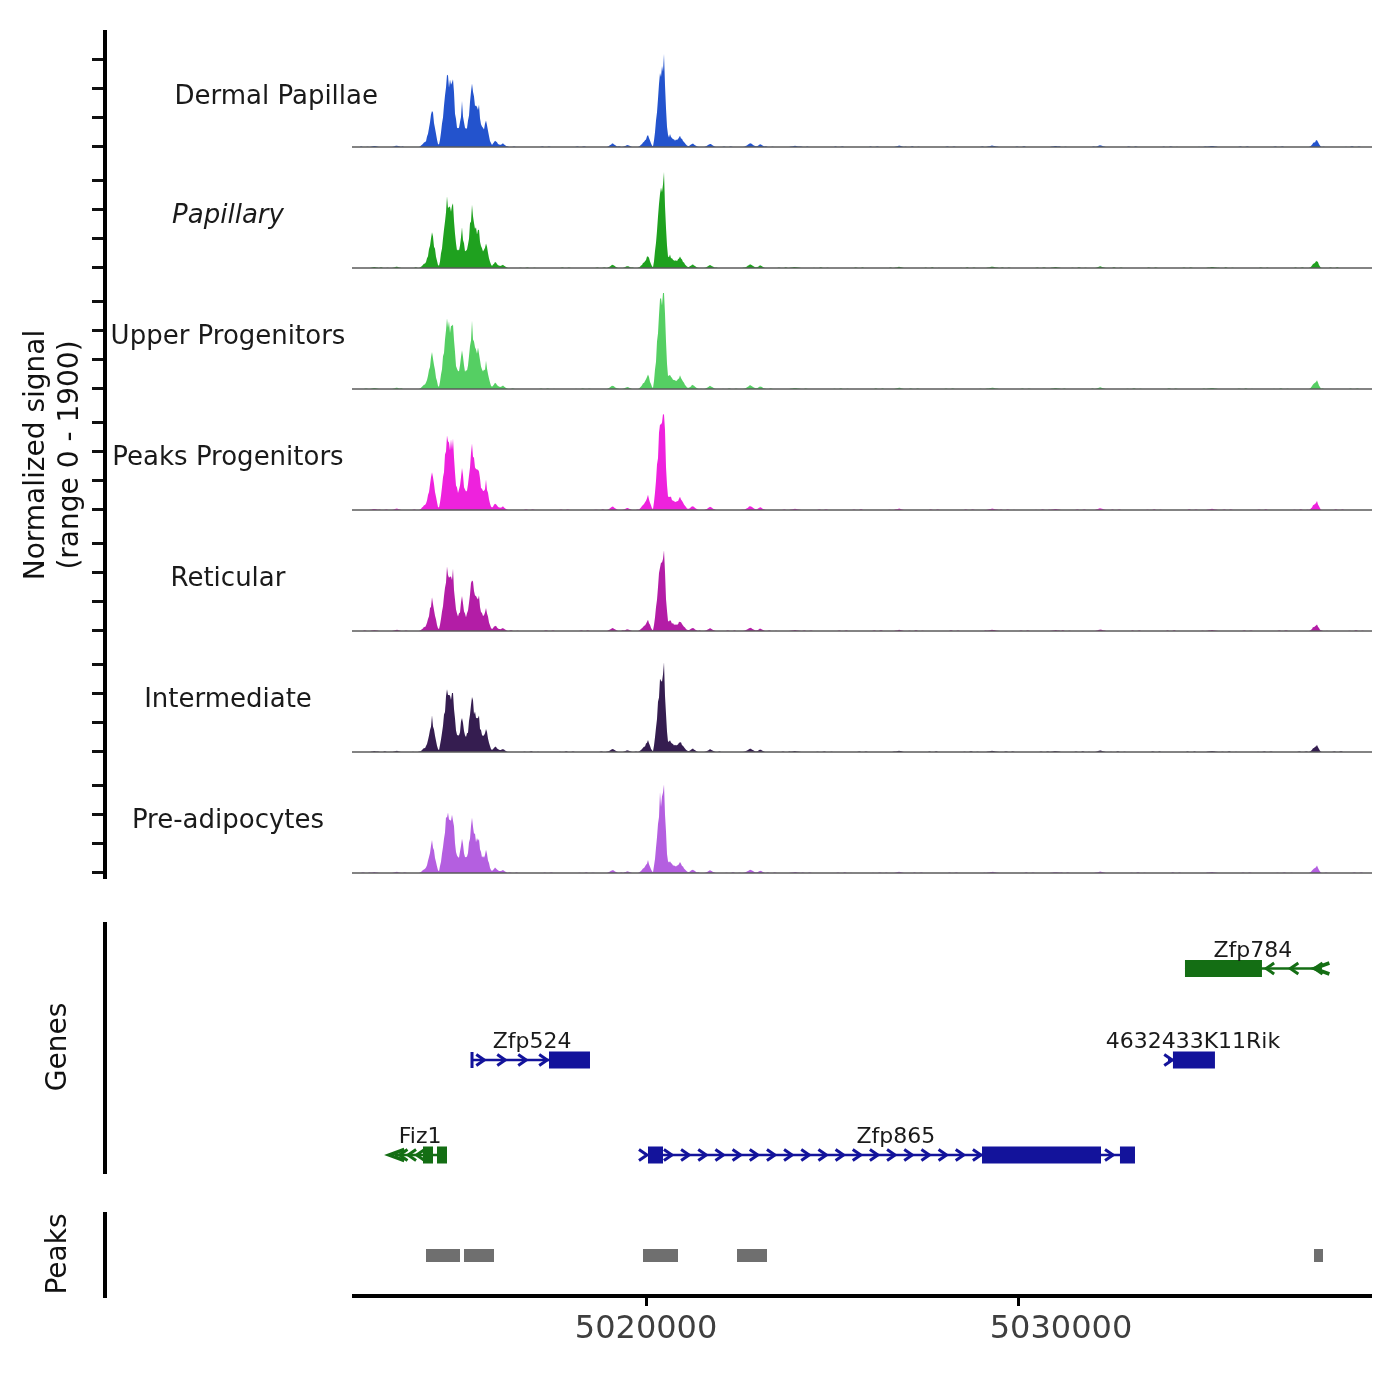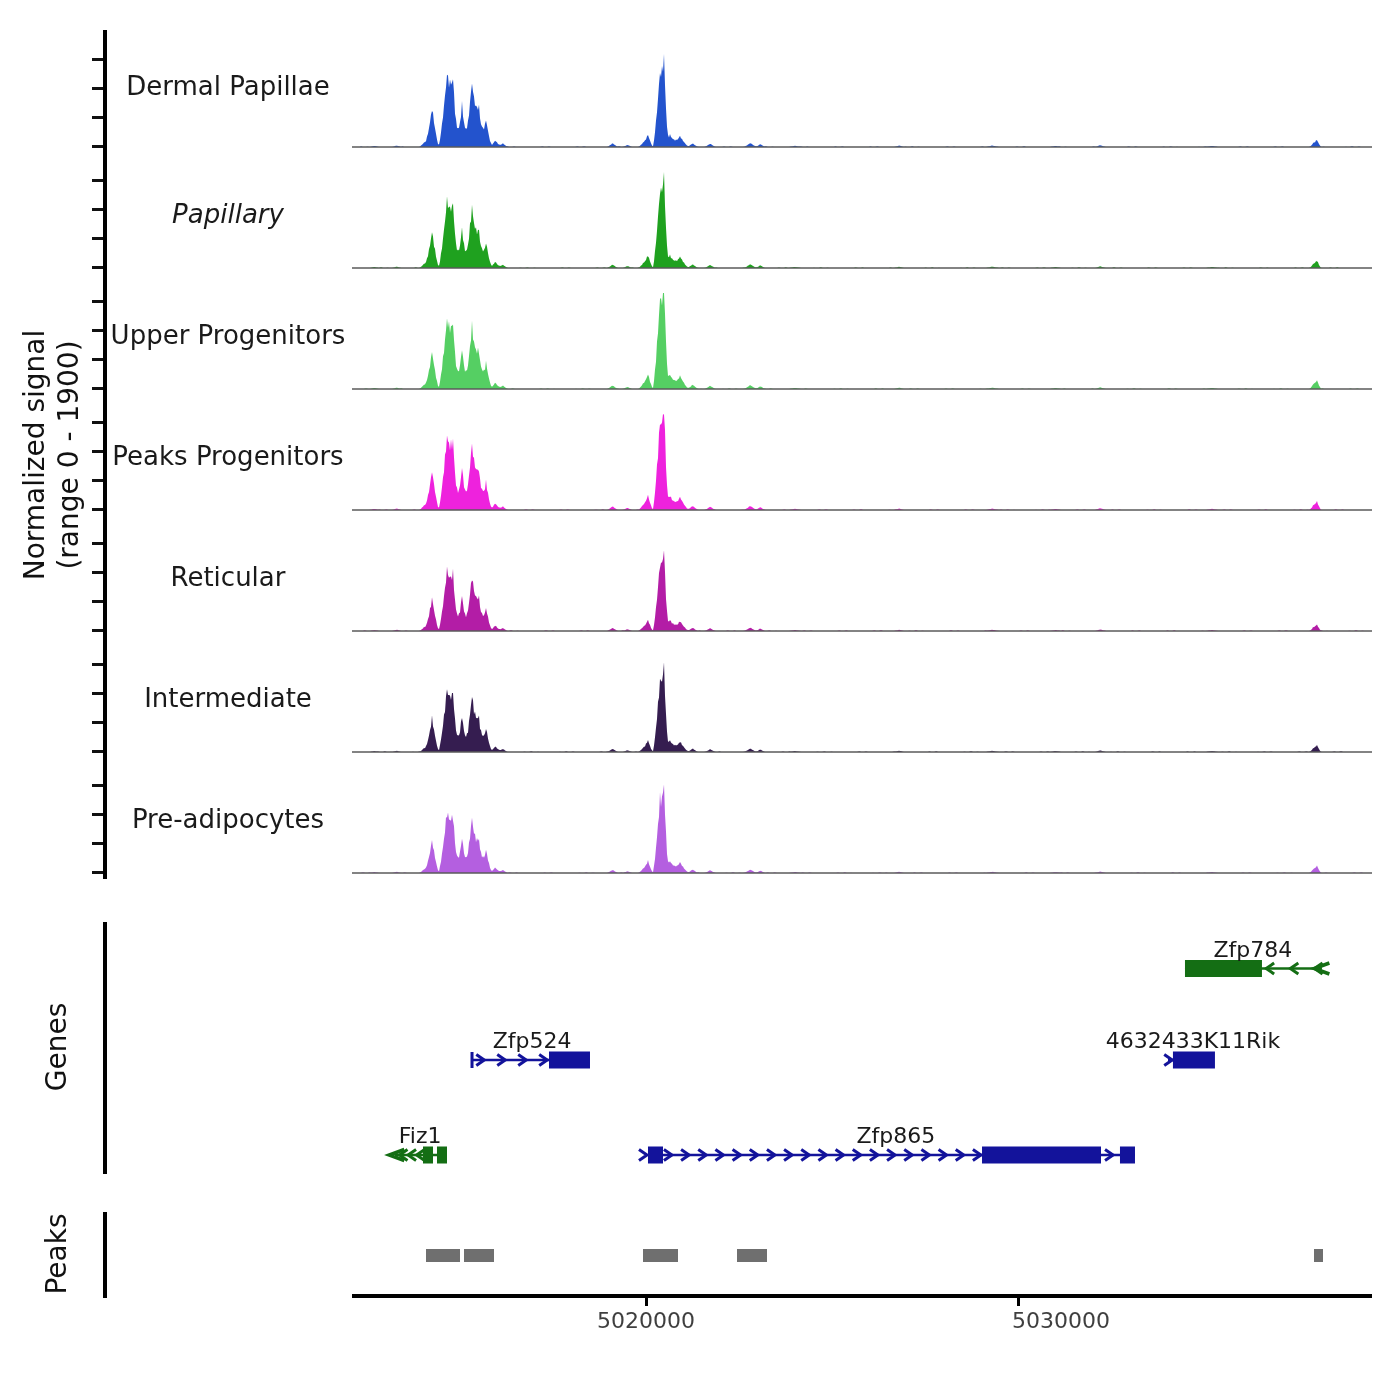--- a/index.html
+++ b/index.html
@@ -9,21 +9,21 @@
   .ytick{position:absolute;background:#111;height:3px;width:11px;}
   .rotlabel{position:absolute;transform:translate(-50%,-50%) rotate(-90deg);
             white-space:nowrap;text-align:center;font-size:28px;color:#111;line-height:34px;}
   .track-label{position:absolute;left:78px;width:300px;text-align:center;
                font-size:26px;color:#1a1a1a;line-height:32px;}
   .track-svg{position:absolute;left:352px;width:1020px;height:100px;}
   .peak-box{position:absolute;height:13px;top:1249px;}
   .xaxis-line{position:absolute;left:352px;top:1294px;width:1020px;height:4px;background:#000;}
   .xtick{position:absolute;width:3px;height:8px;background:#000;top:1298px;}
   .xtick-label{position:absolute;width:160px;text-align:center;top:1308px;
-               font-size:22px;color:#3f3f3f;}
+               font-size:32px;color:#3f3f3f;}
   .x-title{position:absolute;left:352px;width:1020px;text-align:center;top:1338px;
            font-size:30px;color:#000;}
 </style>
 </head>
 <body>
 
 <div class="figure">
 
   <div class="vline" id="y-axis-line" style="left:103px;top:30px;width:4px;height:849px;"></div>
   <div id="y-axis-ticks">
@@ -55,21 +55,21 @@
       <div class="ytick" style="left: 92px; top: 842px;"></div>
       <div class="ytick" style="left: 92px; top: 813px;"></div>
       <div class="ytick" style="left: 92px; top: 784px;"></div>
     </div>
   <div class="rotlabel" style="left:52px;top:455px;">
     <div>Normalized signal</div>
     <div>(range 0 - 1900)</div>
   </div>
 
   <div id="tracks">
-      <div class="track-label" style="top: 70px;">Dermal Papillae</div>
+      <div class="track-label" style="top: 79px; text-align: right;">Dermal Papillae</div>
       <svg class="track-svg" width="1020" height="100" style="top: 48.5px;">
         <polygon points="0,98 0,98.0 1,98.0 2,98.0 3,98.0 4,98.0 5,98.0 6,98.0 7,98.0 8,98.0 9,97.3 10,97.7 11,98.0 12,98.0 13,98.0 14,98.0 15,97.7 16,97.7 17,97.9 18,97.9 19,97.7 20,97.4 21,97.2 22,97.0 23,97.0 24,97.3 25,97.6 26,97.7 27,97.9 28,98.0 29,98.0 30,98.0 31,98.0 32,98.0 33,98.0 34,98.0 35,98.0 36,98.0 37,98.0 38,97.9 39,98.0 40,97.9 41,97.7 42,97.4 43,97.1 44,96.7 45,96.7 46,96.9 47,97.3 48,97.6 49,97.9 50,97.5 51,97.6 52,97.9 53,98.0 54,98.0 55,98.0 56,98.0 57,98.0 58,98.0 59,98.0 60,98.0 61,98.0 62,98.0 63,98.0 64,98.0 65,98.0 66,98.0 67,98.0 68,97.5 69,96.6 70,95.8 71,94.7 72,93.6 73,92.9 74,92.2 75,87.4 76,84.7 77,79.0 78,73.2 79,65.6 80,62.0 81,63.4 82,74.1 83,79.3 84,84.8 85,90.5 86,94.9 87,95.6 88,90.7 89,83.6 90,74.5 91,68.6 92,56.6 93,46.6 94,38.6 95,25.8 96,26.4 97,38.7 98,30.5 99,35.8 100,33.4 101,30.3 102,43.2 103,64.8 104,70.1 105,78.7 106,79.3 107,78.8 108,73.0 109,67.9 110,51.9 111,67.6 112,73.2 113,78.7 114,79.7 115,79.2 116,71.4 117,66.6 118,53.1 119,42.8 120,34.5 121,42.7 122,47.6 123,56.9 124,56.5 125,57.9 126,60.9 127,55.8 128,69.3 129,75.2 130,77.4 131,78.7 132,80.6 133,74.7 134,71.6 135,76.2 136,81.8 137,86.9 138,91.9 139,94.1 140,95.9 141,94.4 142,93.2 143,91.7 144,92.6 145,93.3 146,95.1 147,95.4 148,95.8 149,95.8 150,95.0 151,94.2 152,95.6 153,96.1 154,97.0 155,97.3 156,97.4 157,98.0 158,98.0 159,98.0 160,98.0 161,97.8 162,97.6 163,97.8 164,98.0 165,98.0 166,98.0 167,98.0 168,98.0 169,98.0 170,98.0 171,98.0 172,98.0 173,98.0 174,98.0 175,98.0 176,98.0 177,98.0 178,98.0 179,98.0 180,98.0 181,98.0 182,98.0 183,98.0 184,98.0 185,98.0 186,98.0 187,98.0 188,98.0 189,97.8 190,97.4 191,97.5 192,98.0 193,98.0 194,98.0 195,98.0 196,97.7 197,97.5 198,97.7 199,98.0 200,98.0 201,98.0 202,98.0 203,98.0 204,98.0 205,98.0 206,98.0 207,98.0 208,98.0 209,98.0 210,98.0 211,98.0 212,98.0 213,98.0 214,98.0 215,98.0 216,98.0 217,98.0 218,98.0 219,98.0 220,98.0 221,98.0 222,98.0 223,98.0 224,97.8 225,97.5 226,97.6 227,98.0 228,98.0 229,98.0 230,98.0 231,97.6 232,97.4 233,97.6 234,98.0 235,98.0 236,98.0 237,98.0 238,97.9 239,98.0 240,98.0 241,98.0 242,98.0 243,98.0 244,98.0 245,98.0 246,98.0 247,98.0 248,98.0 249,98.0 250,98.0 251,98.0 252,98.0 253,98.0 254,98.0 255,97.9 256,97.5 257,97.0 258,96.1 259,95.7 260,94.6 261,94.6 262,95.5 263,96.1 264,96.8 265,97.4 266,97.6 267,97.3 268,97.6 269,98.0 270,98.0 271,97.8 272,97.5 273,97.0 274,96.7 275,95.9 276,96.2 277,96.6 278,97.1 279,97.5 280,97.9 281,98.0 282,98.0 283,98.0 284,98.0 285,98.0 286,98.0 287,97.4 288,96.8 289,95.7 290,94.9 291,93.6 292,92.8 293,91.2 294,90.6 295,87.2 296,85.9 297,89.1 298,91.5 299,94.2 300,96.4 301,97.2 302,91.4 303,83.3 304,71.4 305,63.2 306,49.8 307,35.0 308,24.1 309,28.0 310,16.9 311,22.8 312,5.1 313,35.9 314,59.5 315,77.8 316,85.7 317,88.5 318,84.9 319,88.0 320,89.1 321,90.2 322,90.2 323,91.7 324,90.5 325,91.1 326,90.1 327,88.6 328,86.8 329,89.4 330,89.7 331,92.0 332,93.1 333,94.3 334,95.6 335,96.6 336,97.0 337,97.0 338,96.3 339,95.5 340,95.0 341,94.6 342,95.4 343,96.2 344,96.8 345,97.4 346,97.8 347,98.0 348,98.0 349,98.0 350,98.0 351,98.0 352,98.0 353,97.8 354,97.3 355,96.7 356,96.1 357,95.4 358,95.0 359,95.0 360,96.1 361,96.6 362,97.2 363,97.7 364,98.0 365,98.0 366,98.0 367,98.0 368,98.0 369,98.0 370,98.0 371,97.7 372,97.5 373,97.8 374,98.0 375,98.0 376,98.0 377,98.0 378,97.5 379,97.4 380,97.8 381,98.0 382,98.0 383,98.0 384,98.0 385,97.9 386,98.0 387,98.0 388,98.0 389,98.0 390,98.0 391,98.0 392,97.8 393,97.4 394,96.7 395,96.4 396,95.5 397,94.9 398,94.2 399,94.5 400,95.0 401,96.0 402,96.4 403,97.0 404,97.3 405,97.2 406,96.7 407,96.1 408,95.2 409,95.5 410,96.3 411,96.8 412,97.4 413,97.4 414,97.3 415,97.8 416,98.0 417,98.0 418,98.0 419,98.0 420,97.7 421,97.8 422,98.0 423,98.0 424,98.0 425,98.0 426,98.0 427,98.0 428,98.0 429,98.0 430,98.0 431,98.0 432,98.0 433,98.0 434,98.0 435,98.0 436,98.0 437,97.9 438,97.7 439,97.6 440,97.4 441,97.3 442,97.1 443,96.8 444,97.1 445,97.3 446,97.4 447,97.6 448,97.4 449,97.4 450,97.8 451,98.0 452,98.0 453,98.0 454,97.9 455,97.6 456,97.7 457,97.9 458,98.0 459,98.0 460,98.0 461,98.0 462,98.0 463,98.0 464,98.0 465,98.0 466,98.0 467,98.0 468,98.0 469,98.0 470,98.0 471,98.0 472,98.0 473,98.0 474,98.0 475,98.0 476,98.0 477,98.0 478,98.0 479,98.0 480,98.0 481,98.0 482,97.9 483,97.5 484,97.5 485,97.9 486,98.0 487,98.0 488,98.0 489,97.8 490,97.4 491,97.5 492,97.9 493,98.0 494,98.0 495,98.0 496,98.0 497,98.0 498,98.0 499,98.0 500,98.0 501,98.0 502,98.0 503,98.0 504,98.0 505,98.0 506,98.0 507,98.0 508,98.0 509,98.0 510,98.0 511,98.0 512,98.0 513,98.0 514,98.0 515,98.0 516,98.0 517,97.9 518,97.6 519,97.6 520,97.9 521,98.0 522,98.0 523,98.0 524,97.8 525,97.4 526,97.5 527,98.0 528,98.0 529,98.0 530,98.0 531,97.9 532,97.9 533,98.0 534,98.0 535,98.0 536,98.0 537,98.0 538,98.0 539,98.0 540,98.0 541,98.0 542,98.0 543,97.8 544,97.5 545,97.3 546,97.0 547,96.5 548,96.8 549,97.1 550,97.4 551,97.7 552,97.9 553,97.8 554,97.7 555,98.0 556,98.0 557,98.0 558,98.0 559,97.7 560,97.3 561,97.5 562,98.0 563,98.0 564,98.0 565,98.0 566,97.8 567,97.7 568,97.9 569,98.0 570,98.0 571,98.0 572,98.0 573,98.0 574,98.0 575,98.0 576,98.0 577,98.0 578,98.0 579,98.0 580,98.0 581,98.0 582,98.0 583,98.0 584,98.0 585,98.0 586,98.0 587,98.0 588,98.0 589,97.9 590,98.0 591,98.0 592,98.0 593,98.0 594,97.7 595,97.4 596,97.5 597,98.0 598,98.0 599,98.0 600,98.0 601,97.7 602,97.5 603,97.7 604,98.0 605,98.0 606,98.0 607,98.0 608,98.0 609,98.0 610,98.0 611,98.0 612,98.0 613,98.0 614,98.0 615,98.0 616,98.0 617,98.0 618,98.0 619,98.0 620,98.0 621,98.0 622,98.0 623,98.0 624,98.0 625,98.0 626,98.0 627,98.0 628,98.0 629,97.7 630,97.4 631,97.6 632,98.0 633,98.0 634,97.9 635,97.7 636,97.6 637,97.3 638,97.2 639,96.8 640,96.6 641,96.7 642,97.0 643,97.1 644,97.5 645,97.6 646,97.8 647,97.9 648,98.0 649,98.0 650,98.0 651,98.0 652,98.0 653,98.0 654,98.0 655,98.0 656,98.0 657,98.0 658,98.0 659,98.0 660,98.0 661,98.0 662,98.0 663,98.0 664,97.8 665,97.6 666,97.7 667,98.0 668,98.0 669,98.0 670,98.0 671,97.5 672,97.3 673,97.6 674,98.0 675,98.0 676,98.0 677,98.0 678,97.9 679,97.9 680,98.0 681,98.0 682,98.0 683,98.0 684,98.0 685,98.0 686,98.0 687,98.0 688,98.0 689,98.0 690,98.0 691,98.0 692,98.0 693,98.0 694,98.0 695,98.0 696,98.0 697,98.0 698,97.9 699,97.8 700,97.6 701,97.4 702,97.3 703,97.0 704,97.0 705,97.2 706,97.4 707,97.3 708,97.6 709,97.9 710,98.0 711,98.0 712,98.0 713,97.7 714,97.7 715,97.9 716,98.0 717,98.0 718,98.0 719,98.0 720,98.0 721,98.0 722,98.0 723,98.0 724,98.0 725,98.0 726,98.0 727,98.0 728,98.0 729,98.0 730,98.0 731,98.0 732,98.0 733,98.0 734,98.0 735,98.0 736,97.9 737,98.0 738,98.0 739,98.0 740,98.0 741,97.5 742,97.4 743,97.7 744,97.7 745,97.4 746,97.0 747,96.6 748,96.2 749,96.5 750,96.7 751,97.3 752,97.5 753,97.8 754,98.0 755,98.0 756,98.0 757,98.0 758,98.0 759,98.0 760,98.0 761,98.0 762,98.0 763,98.0 764,98.0 765,98.0 766,98.0 767,98.0 768,98.0 769,98.0 770,98.0 771,98.0 772,98.0 773,98.0 774,98.0 775,98.0 776,97.6 777,97.5 778,97.8 779,98.0 780,98.0 781,98.0 782,97.9 783,97.5 784,97.4 785,97.8 786,98.0 787,98.0 788,98.0 789,98.0 790,98.0 791,98.0 792,98.0 793,98.0 794,98.0 795,98.0 796,98.0 797,98.0 798,98.0 799,98.0 800,98.0 801,98.0 802,98.0 803,98.0 804,98.0 805,98.0 806,98.0 807,98.0 808,98.0 809,98.0 810,98.0 811,97.7 812,97.6 813,97.9 814,98.0 815,98.0 816,98.0 817,97.9 818,97.4 819,97.4 820,97.8 821,98.0 822,98.0 823,98.0 824,97.9 825,97.8 826,97.9 827,98.0 828,98.0 829,98.0 830,98.0 831,98.0 832,98.0 833,98.0 834,98.0 835,98.0 836,98.0 837,98.0 838,98.0 839,98.0 840,98.0 841,98.0 842,98.0 843,98.0 844,98.0 845,98.0 846,97.9 847,97.8 848,97.9 849,98.0 850,98.0 851,98.0 852,97.8 853,97.4 854,97.4 855,97.7 856,97.6 857,97.4 858,97.3 859,97.0 860,96.9 861,97.1 862,97.3 863,97.4 864,97.6 865,97.8 866,97.9 867,98.0 868,98.0 869,98.0 870,98.0 871,98.0 872,98.0 873,98.0 874,98.0 875,98.0 876,98.0 877,98.0 878,98.0 879,98.0 880,98.0 881,98.0 882,98.0 883,98.0 884,98.0 885,98.0 886,98.0 887,97.8 888,97.4 889,97.4 890,97.9 891,98.0 892,98.0 893,98.0 894,97.8 895,97.5 896,97.6 897,98.0 898,98.0 899,98.0 900,98.0 901,98.0 902,98.0 903,98.0 904,98.0 905,98.0 906,98.0 907,98.0 908,98.0 909,98.0 910,98.0 911,98.0 912,98.0 913,98.0 914,98.0 915,98.0 916,98.0 917,98.0 918,98.0 919,98.0 920,98.0 921,98.0 922,97.8 923,97.5 924,97.6 925,98.0 926,98.0 927,98.0 928,98.0 929,97.7 930,97.4 931,97.5 932,98.0 933,98.0 934,98.0 935,98.0 936,97.9 937,98.0 938,98.0 939,98.0 940,98.0 941,98.0 942,98.0 943,98.0 944,98.0 945,98.0 946,98.0 947,98.0 948,98.0 949,98.0 950,98.0 951,98.0 952,98.0 953,98.0 954,98.0 955,98.0 956,98.0 957,97.9 958,97.5 959,96.7 960,95.7 961,94.2 962,93.3 963,93.4 964,91.3 965,91.2 966,93.0 967,94.9 968,96.5 969,97.7 970,98.0 971,97.8 972,97.8 973,97.9 974,98.0 975,98.0 976,98.0 977,98.0 978,98.0 979,98.0 980,98.0 981,98.0 982,98.0 983,98.0 984,98.0 985,98.0 986,98.0 987,98.0 988,98.0 989,98.0 990,98.0 991,98.0 992,98.0 993,97.9 994,97.8 995,98.0 996,98.0 997,98.0 998,98.0 999,97.6 1000,97.3 1001,97.5 1002,98.0 1003,98.0 1004,98.0 1005,98.0 1006,97.7 1007,97.6 1008,97.8 1009,98.0 1010,98.0 1011,98.0 1012,98.0 1013,98.0 1014,98.0 1015,98.0 1016,98.0 1017,98.0 1018,98.0 1019,98.0 1020,98.0 1020,98" fill="#2353cd"></polygon>
         <line x1="0" x2="1020" y1="98" y2="98" stroke="#5a5a5a" stroke-width="1.3"></line>
       </svg>
       <div class="track-label" style="top: 197.5px; font-style: italic;">Papillary</div>
       <svg class="track-svg" width="1020" height="100" style="top: 169.5px;">
         <polygon points="0,98 0,98.0 1,98.0 2,98.0 3,98.0 4,98.0 5,98.0 6,98.0 7,98.0 8,98.0 9,98.0 10,98.0 11,98.0 12,98.0 13,98.0 14,98.0 15,98.0 16,98.0 17,98.0 18,97.9 19,97.7 20,97.5 21,97.3 22,97.0 23,97.1 24,97.4 25,97.5 26,97.8 27,97.9 28,97.5 29,97.3 30,97.6 31,98.0 32,98.0 33,98.0 34,98.0 35,97.8 36,97.8 37,98.0 38,98.0 39,98.0 40,97.9 41,97.7 42,97.4 43,97.2 44,96.8 45,96.8 46,97.0 47,97.4 48,97.6 49,97.9 50,98.0 51,98.0 52,98.0 53,98.0 54,98.0 55,98.0 56,98.0 57,97.9 58,97.9 59,98.0 60,98.0 61,98.0 62,98.0 63,97.5 64,97.3 65,97.7 66,98.0 67,98.0 68,97.5 69,96.7 70,96.1 71,94.7 72,93.8 73,93.6 74,92.1 75,88.3 76,86.2 77,78.9 78,75.8 79,68.5 80,62.2 81,66.6 82,76.7 83,78.8 84,86.7 85,90.8 86,95.0 87,95.8 88,91.4 89,83.3 90,78.4 91,68.5 92,59.4 93,51.6 94,42.3 95,26.2 96,38.3 97,36.8 98,36.8 99,41.8 100,35.7 101,33.3 102,51.1 103,63.6 104,73.2 105,80.4 106,79.5 107,80.5 108,75.6 109,67.3 110,57.3 111,69.9 112,73.3 113,81.2 114,80.7 115,79.5 116,74.5 117,68.7 118,53.2 119,51.6 120,34.7 121,46.2 122,52.9 123,59.0 124,57.2 125,64.5 126,59.7 127,60.1 128,71.8 129,76.1 130,78.3 131,81.6 132,79.7 133,77.7 134,73.4 135,76.8 136,83.1 137,88.2 138,91.7 139,94.6 140,96.0 141,94.5 142,93.7 143,92.1 144,92.6 145,93.9 146,95.2 147,95.4 148,96.1 149,95.8 150,95.2 151,94.7 152,95.7 153,96.2 154,97.1 155,97.6 156,98.0 157,98.0 158,98.0 159,98.0 160,98.0 161,98.0 162,98.0 163,98.0 164,98.0 165,98.0 166,98.0 167,98.0 168,97.8 169,97.7 170,97.9 171,98.0 172,98.0 173,98.0 174,97.8 175,97.4 176,97.4 177,97.9 178,98.0 179,98.0 180,98.0 181,97.9 182,97.7 183,97.8 184,98.0 185,98.0 186,98.0 187,98.0 188,98.0 189,98.0 190,98.0 191,98.0 192,98.0 193,98.0 194,98.0 195,98.0 196,98.0 197,98.0 198,98.0 199,98.0 200,98.0 201,98.0 202,98.0 203,98.0 204,97.9 205,98.0 206,98.0 207,98.0 208,98.0 209,97.8 210,97.4 211,97.4 212,97.9 213,98.0 214,98.0 215,98.0 216,97.8 217,97.6 218,97.7 219,98.0 220,98.0 221,98.0 222,98.0 223,98.0 224,98.0 225,98.0 226,98.0 227,98.0 228,98.0 229,98.0 230,98.0 231,98.0 232,98.0 233,98.0 234,98.0 235,98.0 236,98.0 237,98.0 238,98.0 239,98.0 240,98.0 241,98.0 242,98.0 243,98.0 244,97.8 245,97.5 246,97.5 247,98.0 248,98.0 249,98.0 250,98.0 251,97.7 252,97.4 253,97.6 254,98.0 255,97.9 256,97.5 257,97.0 258,96.4 259,95.8 260,94.7 261,95.1 262,95.5 263,96.3 264,96.9 265,97.5 266,97.9 267,98.0 268,98.0 269,98.0 270,98.0 271,97.9 272,97.5 273,97.2 274,96.6 275,96.2 276,96.3 277,96.6 278,97.2 279,97.6 280,97.6 281,97.6 282,98.0 283,98.0 284,98.0 285,98.0 286,97.7 287,97.3 288,96.7 289,95.5 290,95.0 291,93.1 292,92.6 293,91.3 294,89.9 295,86.6 296,86.4 297,87.7 298,91.6 299,94.1 300,96.3 301,97.2 302,91.6 303,80.9 304,72.8 305,60.7 306,46.5 307,33.9 308,23.9 309,17.5 310,22.3 311,14.6 312,2.0 313,35.9 314,57.7 315,75.6 316,86.4 317,87.2 318,84.4 319,88.2 320,88.3 321,89.7 322,90.4 323,90.8 324,90.3 325,91.2 326,89.2 327,88.6 328,86.6 329,88.4 330,89.5 331,92.1 332,92.5 333,94.5 334,95.5 335,96.5 336,97.0 337,97.0 338,96.1 339,95.7 340,94.7 341,94.4 342,95.4 343,96.1 344,96.7 345,97.4 346,97.8 347,98.0 348,98.0 349,98.0 350,98.0 351,97.9 352,98.0 353,97.8 354,97.4 355,96.8 356,96.3 357,95.6 358,94.9 359,95.4 360,96.3 361,96.6 362,97.3 363,97.7 364,97.5 365,97.8 366,98.0 367,98.0 368,98.0 369,98.0 370,98.0 371,98.0 372,98.0 373,98.0 374,98.0 375,98.0 376,98.0 377,98.0 378,98.0 379,98.0 380,98.0 381,98.0 382,98.0 383,98.0 384,98.0 385,98.0 386,98.0 387,98.0 388,98.0 389,98.0 390,98.0 391,97.7 392,97.4 393,97.4 394,96.9 395,96.5 396,95.5 397,95.3 398,94.2 399,94.7 400,95.3 401,96.1 402,96.4 403,97.2 404,97.3 405,97.2 406,96.8 407,96.2 408,95.3 409,95.8 410,96.2 411,96.9 412,97.5 413,97.9 414,98.0 415,98.0 416,98.0 417,98.0 418,98.0 419,98.0 420,98.0 421,98.0 422,98.0 423,98.0 424,98.0 425,98.0 426,97.8 427,97.6 428,97.8 429,98.0 430,98.0 431,98.0 432,98.0 433,97.5 434,97.3 435,97.7 436,98.0 437,97.9 438,97.8 439,97.6 440,97.5 441,97.3 442,97.1 443,96.9 444,97.2 445,97.3 446,97.5 447,97.6 448,97.8 449,97.9 450,98.0 451,98.0 452,98.0 453,98.0 454,98.0 455,98.0 456,98.0 457,98.0 458,98.0 459,98.0 460,98.0 461,97.9 462,97.8 463,97.9 464,98.0 465,98.0 466,98.0 467,98.0 468,97.4 469,97.3 470,97.7 471,98.0 472,98.0 473,98.0 474,98.0 475,97.7 476,97.7 477,97.9 478,98.0 479,98.0 480,98.0 481,98.0 482,98.0 483,98.0 484,98.0 485,98.0 486,98.0 487,98.0 488,98.0 489,98.0 490,98.0 491,98.0 492,98.0 493,98.0 494,98.0 495,98.0 496,98.0 497,98.0 498,98.0 499,98.0 500,98.0 501,98.0 502,97.9 503,97.5 504,97.4 505,97.8 506,98.0 507,98.0 508,98.0 509,97.9 510,97.5 511,97.6 512,97.9 513,98.0 514,98.0 515,98.0 516,98.0 517,98.0 518,98.0 519,98.0 520,98.0 521,98.0 522,98.0 523,98.0 524,98.0 525,98.0 526,98.0 527,98.0 528,98.0 529,98.0 530,98.0 531,98.0 532,98.0 533,98.0 534,98.0 535,98.0 536,98.0 537,97.9 538,97.6 539,97.5 540,97.9 541,98.0 542,98.0 543,97.8 544,97.5 545,97.4 546,96.9 547,96.7 548,96.9 549,97.2 550,97.4 551,97.7 552,97.9 553,98.0 554,98.0 555,98.0 556,98.0 557,98.0 558,98.0 559,98.0 560,98.0 561,98.0 562,98.0 563,98.0 564,98.0 565,98.0 566,98.0 567,98.0 568,98.0 569,98.0 570,98.0 571,98.0 572,97.9 573,97.7 574,97.6 575,97.9 576,98.0 577,98.0 578,98.0 579,97.8 580,97.3 581,97.4 582,97.9 583,98.0 584,98.0 585,98.0 586,97.9 587,97.8 588,97.9 589,98.0 590,98.0 591,98.0 592,98.0 593,98.0 594,98.0 595,98.0 596,98.0 597,98.0 598,98.0 599,98.0 600,98.0 601,98.0 602,98.0 603,98.0 604,98.0 605,98.0 606,98.0 607,98.0 608,97.9 609,97.8 610,98.0 611,98.0 612,98.0 613,98.0 614,97.8 615,97.3 616,97.4 617,98.0 618,98.0 619,98.0 620,98.0 621,97.8 622,97.6 623,97.8 624,98.0 625,98.0 626,98.0 627,98.0 628,98.0 629,98.0 630,98.0 631,98.0 632,98.0 633,98.0 634,97.9 635,97.7 636,97.5 637,97.4 638,97.2 639,96.8 640,96.7 641,96.8 642,97.0 643,97.2 644,97.5 645,97.6 646,97.8 647,97.9 648,98.0 649,97.8 650,97.4 651,97.5 652,98.0 653,98.0 654,98.0 655,98.0 656,97.7 657,97.5 658,97.7 659,98.0 660,98.0 661,98.0 662,98.0 663,98.0 664,98.0 665,98.0 666,98.0 667,98.0 668,98.0 669,98.0 670,98.0 671,98.0 672,98.0 673,98.0 674,98.0 675,98.0 676,98.0 677,98.0 678,98.0 679,98.0 680,98.0 681,98.0 682,98.0 683,98.0 684,97.8 685,97.5 686,97.6 687,98.0 688,98.0 689,98.0 690,98.0 691,97.6 692,97.4 693,97.6 694,98.0 695,98.0 696,98.0 697,98.0 698,97.9 699,97.8 700,97.6 701,97.5 702,97.3 703,97.0 704,97.1 705,97.2 706,97.4 707,97.6 708,97.8 709,97.9 710,98.0 711,98.0 712,98.0 713,98.0 714,98.0 715,98.0 716,98.0 717,98.0 718,98.0 719,97.9 720,97.7 721,97.7 722,98.0 723,98.0 724,98.0 725,98.0 726,97.6 727,97.3 728,97.6 729,98.0 730,98.0 731,98.0 732,98.0 733,97.8 734,97.8 735,97.9 736,98.0 737,98.0 738,98.0 739,98.0 740,98.0 741,98.0 742,98.0 743,97.9 744,97.7 745,97.4 746,97.0 747,96.8 748,96.3 749,96.5 750,96.9 751,97.3 752,97.5 753,97.8 754,98.0 755,97.9 756,97.9 757,98.0 758,98.0 759,98.0 760,98.0 761,97.6 762,97.3 763,97.6 764,98.0 765,98.0 766,98.0 767,98.0 768,97.7 769,97.6 770,97.8 771,98.0 772,98.0 773,98.0 774,98.0 775,98.0 776,98.0 777,98.0 778,98.0 779,98.0 780,98.0 781,98.0 782,98.0 783,98.0 784,98.0 785,98.0 786,98.0 787,98.0 788,98.0 789,98.0 790,98.0 791,98.0 792,98.0 793,98.0 794,98.0 795,98.0 796,97.6 797,97.4 798,97.7 799,98.0 800,98.0 801,98.0 802,98.0 803,97.5 804,97.5 805,97.8 806,98.0 807,98.0 808,98.0 809,98.0 810,98.0 811,98.0 812,98.0 813,98.0 814,98.0 815,98.0 816,98.0 817,98.0 818,98.0 819,98.0 820,98.0 821,98.0 822,98.0 823,98.0 824,98.0 825,98.0 826,98.0 827,98.0 828,98.0 829,98.0 830,98.0 831,97.7 832,97.5 833,97.8 834,98.0 835,98.0 836,98.0 837,98.0 838,97.4 839,97.4 840,97.8 841,98.0 842,98.0 843,98.0 844,98.0 845,97.9 846,98.0 847,98.0 848,98.0 849,98.0 850,98.0 851,98.0 852,98.0 853,98.0 854,97.9 855,97.8 856,97.6 857,97.4 858,97.4 859,97.0 860,97.0 861,97.1 862,97.3 863,97.5 864,97.6 865,97.8 866,97.8 867,97.7 868,97.9 869,98.0 870,98.0 871,98.0 872,97.9 873,97.4 874,97.3 875,97.8 876,98.0 877,98.0 878,98.0 879,97.9 880,97.7 881,97.8 882,98.0 883,98.0 884,98.0 885,98.0 886,98.0 887,98.0 888,98.0 889,98.0 890,98.0 891,98.0 892,98.0 893,98.0 894,98.0 895,98.0 896,98.0 897,98.0 898,98.0 899,98.0 900,98.0 901,98.0 902,97.9 903,97.9 904,98.0 905,98.0 906,98.0 907,97.9 908,97.4 909,97.4 910,97.8 911,98.0 912,98.0 913,98.0 914,97.9 915,97.6 916,97.7 917,97.9 918,98.0 919,98.0 920,98.0 921,98.0 922,98.0 923,98.0 924,98.0 925,98.0 926,98.0 927,98.0 928,98.0 929,98.0 930,98.0 931,98.0 932,98.0 933,98.0 934,98.0 935,98.0 936,98.0 937,98.0 938,98.0 939,98.0 940,98.0 941,98.0 942,97.9 943,97.5 944,97.5 945,97.9 946,98.0 947,98.0 948,98.0 949,97.8 950,97.4 951,97.5 952,97.9 953,98.0 954,98.0 955,98.0 956,98.0 957,98.0 958,97.5 959,96.8 960,95.5 961,94.0 962,93.4 963,92.7 964,91.2 965,91.2 966,92.3 967,94.9 968,96.4 969,97.7 970,98.0 971,98.0 972,98.0 973,98.0 974,98.0 975,98.0 976,98.0 977,97.9 978,97.6 979,97.6 980,98.0 981,98.0 982,98.0 983,98.0 984,97.7 985,97.3 986,97.5 987,98.0 988,98.0 989,98.0 990,98.0 991,97.9 992,97.9 993,98.0 994,98.0 995,98.0 996,98.0 997,98.0 998,98.0 999,98.0 1000,98.0 1001,98.0 1002,98.0 1003,98.0 1004,98.0 1005,98.0 1006,98.0 1007,98.0 1008,98.0 1009,98.0 1010,98.0 1011,98.0 1012,98.0 1013,98.0 1014,98.0 1015,98.0 1016,98.0 1017,98.0 1018,98.0 1019,98.0 1020,98.0 1020,98" fill="#1fa11f"></polygon>
         <line x1="0" x2="1020" y1="98" y2="98" stroke="#5a5a5a" stroke-width="1.3"></line>
       </svg>
       <div class="track-label" style="top: 318.5px;">Upper Progenitors</div>

